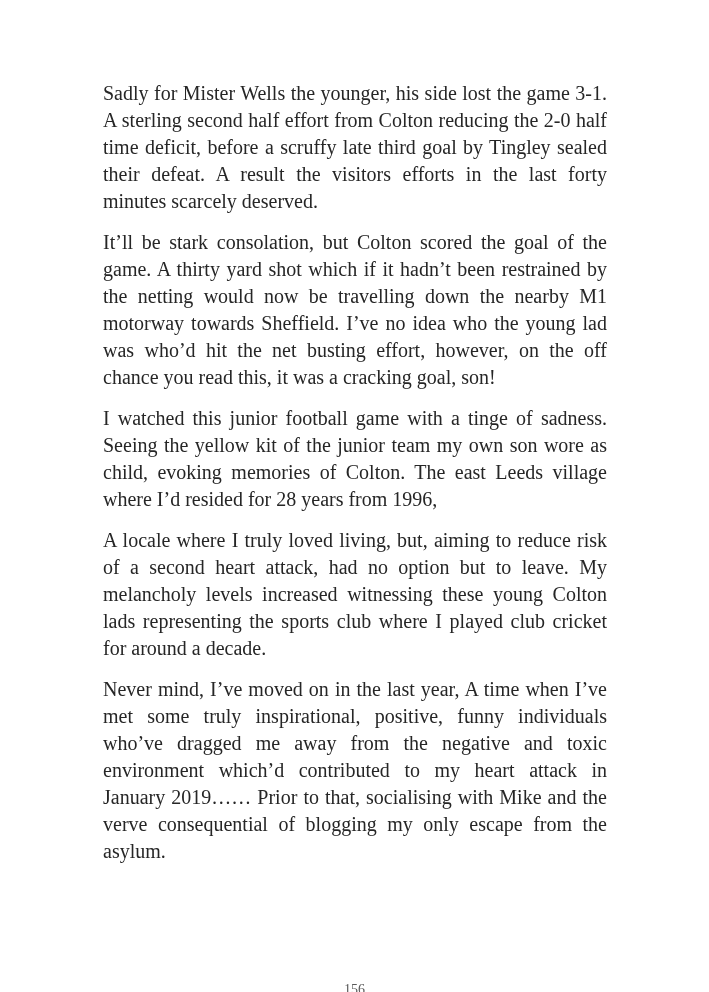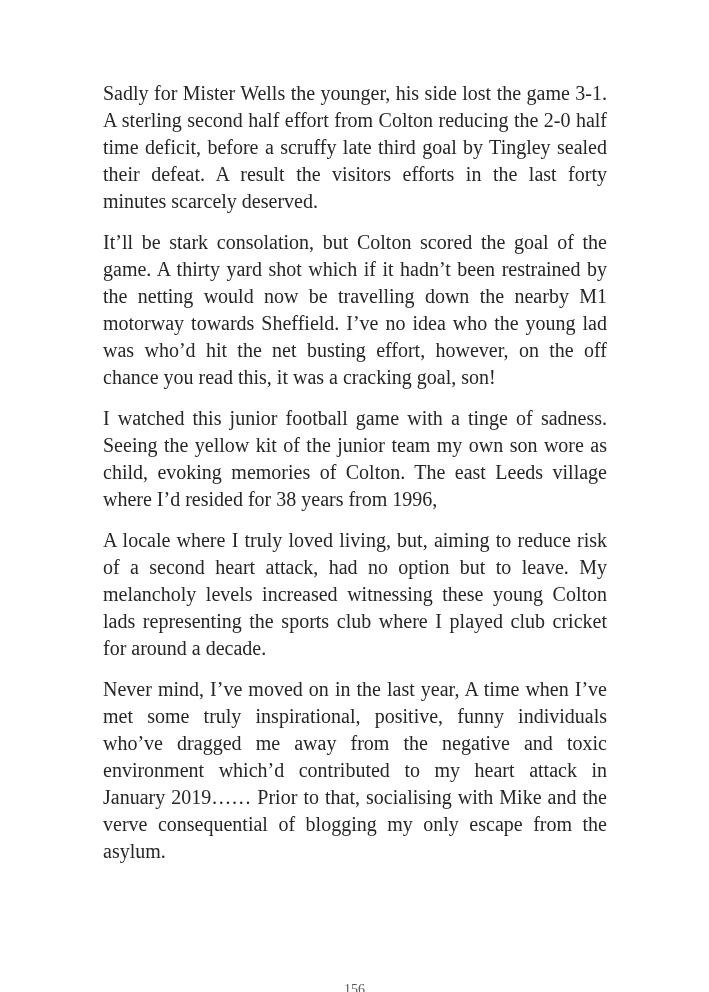--- a/index.html
+++ b/index.html
@@ -46,18 +46,18 @@
     margin-top: 41px;
   }
 </style>
 </head>
 <body>
 
 <div class="page">
   <div class="content">
     <p>Sadly for Mister Wells the younger, his side lost the game 3-1. A sterling second half effort from Colton reducing the 2-0 half time deficit, before a scruffy late third goal by Tingley sealed their defeat. A result the visitors efforts in the last forty minutes scarcely deserved.</p>
     <p>It’ll be stark consolation, but Colton scored the goal of the game. A thirty yard shot which if it hadn’t been restrained by the netting would now be travelling down the nearby M1 motorway towards Sheffield. I’ve no idea who the young lad was who’d hit the net busting effort, however, on the off chance you read this, it was a cracking goal, son!</p>
-    <p>I watched this junior football game with a tinge of sadness. Seeing the yellow kit of the junior team my own son wore as child, evoking memories of Colton. The east Leeds village where I’d resided for 38 years from 1996,</p>
+    <p>I watched this junior football game with a tinge of sadness. Seeing the yellow kit of the junior team my own son wore as child, evoking memories of Colton. The east Leeds village where I’d resided for 28 years from 1996,</p>
     <p>A locale where I truly loved living, but, aiming to reduce risk of a second heart attack, had no option but to leave. My melancholy levels increased witnessing these young Colton lads representing the sports club where I played club cricket for around a decade.</p>
     <p>Never mind, I’ve moved on in the last year, A time when I’ve met some truly inspirational, positive, funny individuals who’ve dragged me away from the negative and toxic environment which’d contributed to my heart attack in January 2019…… Prior to that, socialising with Mike and the verve consequential of blogging my only escape from the asylum.</p>
   </div>
   <div class="page-number">156</div>
 </div>
 
 </body></html>

